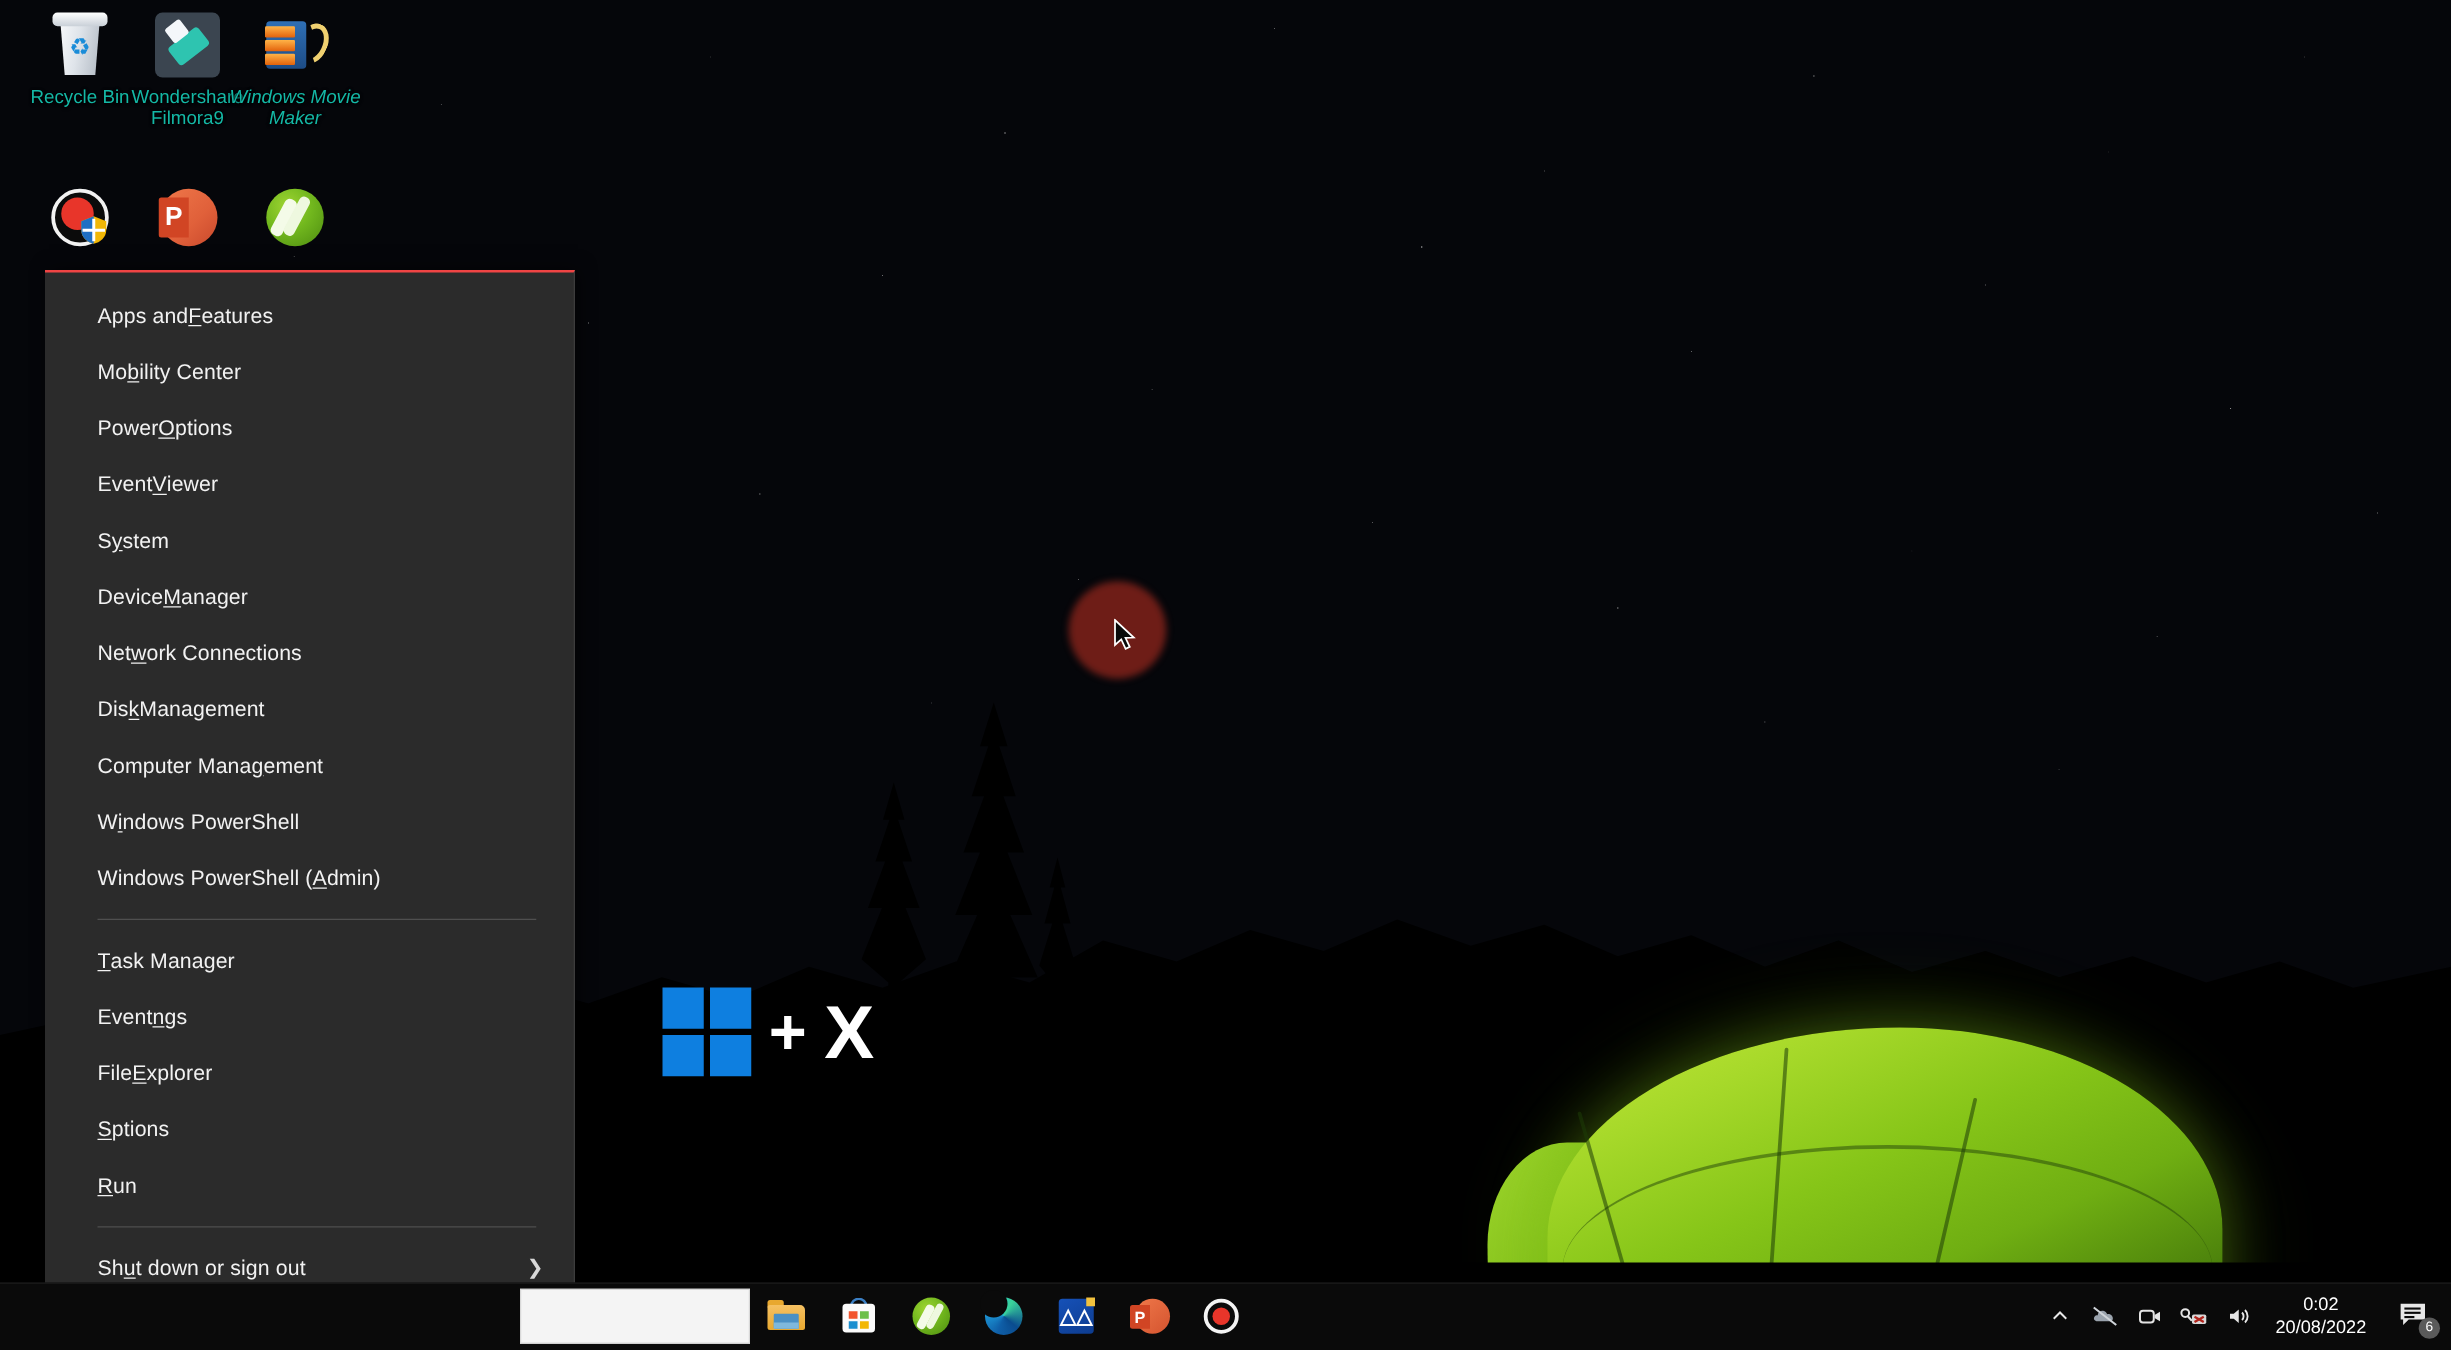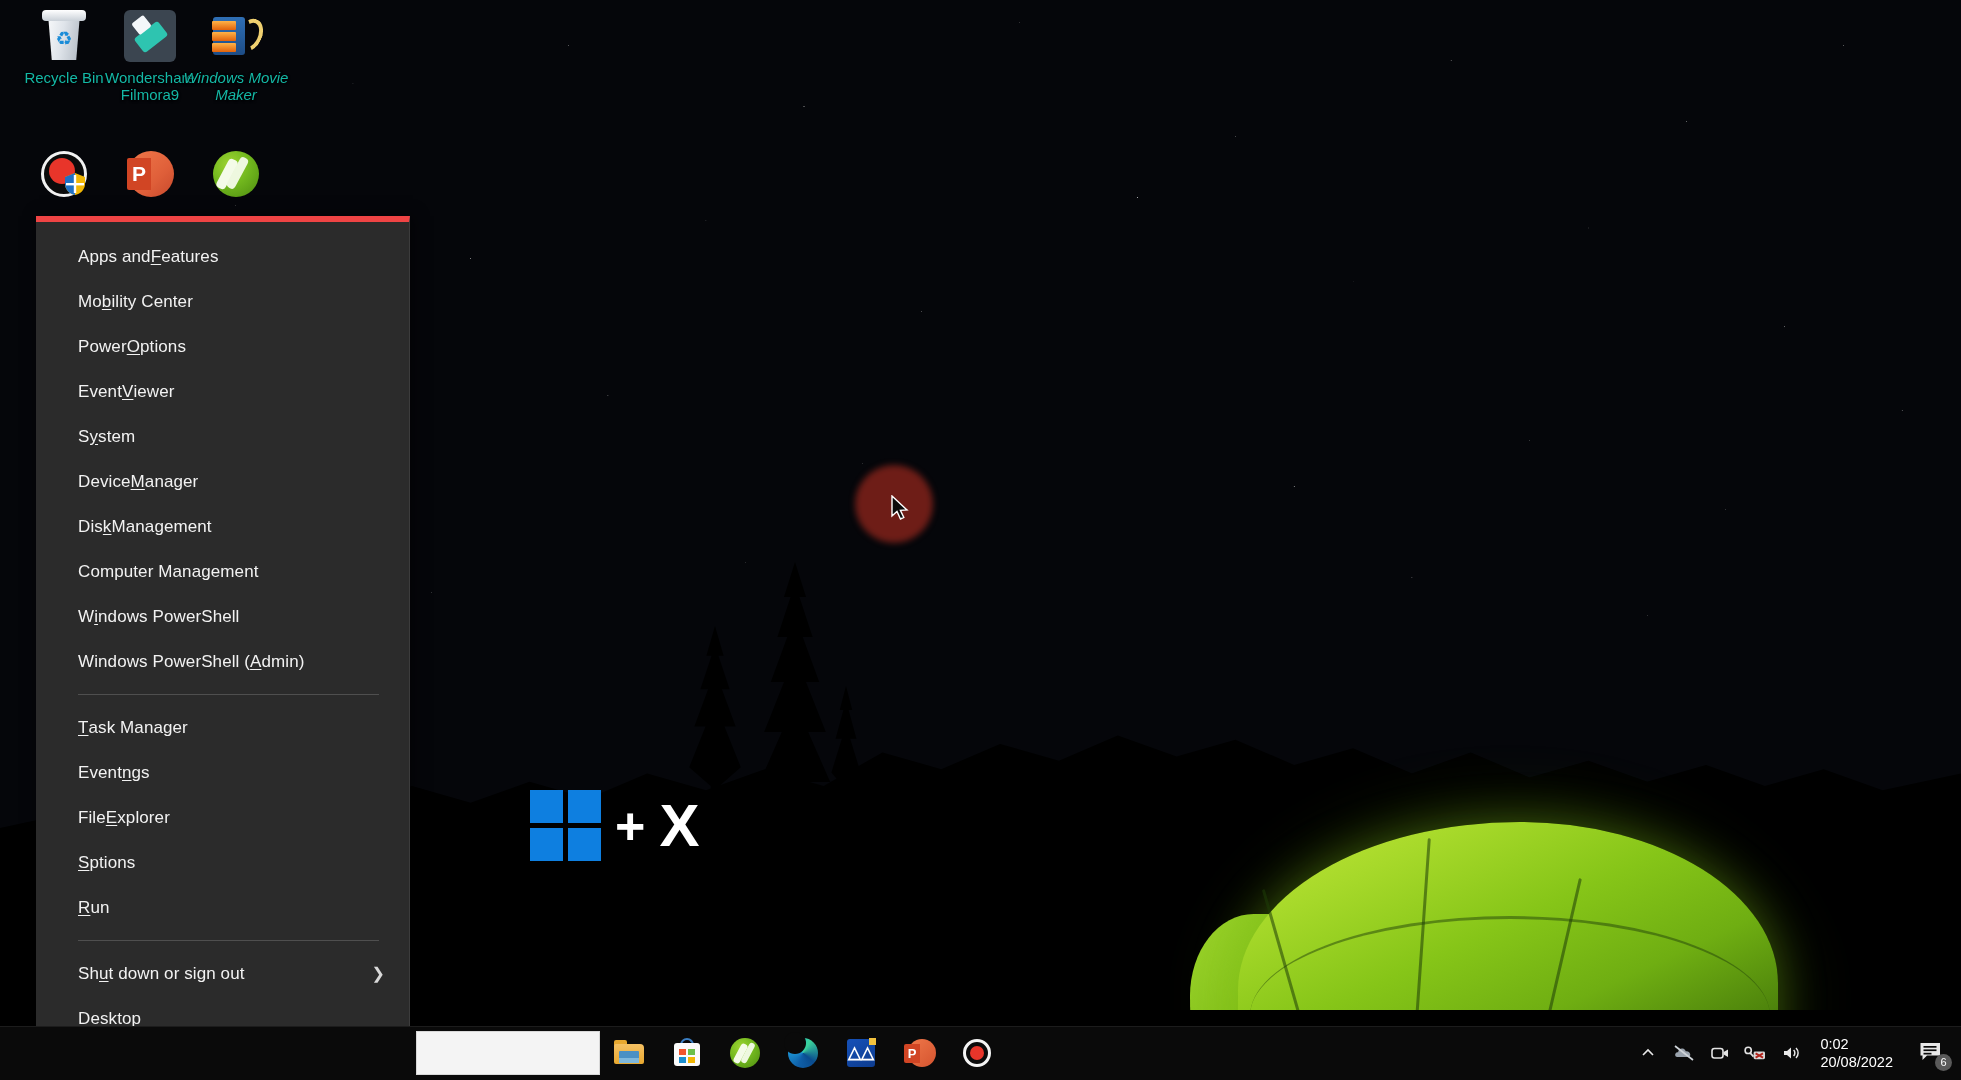--- a/index.html
+++ b/index.html
@@ -261,23 +261,23 @@
 
   
   #click-highlight {
     position:absolute; left:855px; top:465px; width:78px; height:78px;
     border-radius:50%; background:rgba(196,50,34,.55); filter:blur(3px);
   }
   #cursor { position:absolute; left:890px; top:495px; width:20px; height:28px; }
 
   
   #winx-menu {
-    position:absolute; left:36px; top:216px; width:374px; height:864px;
+    position:absolute; left:36px; top:216px; width:424px; height:864px;
     background:#2b2b2b;
-    border-top:6px solid #ef4444;
+    border-top:2px solid #ef4444;
     border-right:1px solid #3c3c3c;
     box-shadow:3px 0 14px rgba(0,0,0,.55);
     padding-top:12px; overflow:hidden;
   }
   .menu-item {
     height:45px; display:flex; align-items:center;
     padding-left:42px; padding-right:16px;
     color:#f2f2f2; font-size:17px; letter-spacing:.1px;
     cursor:default; user-select:none; position:relative;
   }
@@ -351,21 +351,21 @@
   #tray {
     margin-left:auto; display:flex; align-items:center; height:54px;
     padding-right:4px;
   }
   .tray-icon {
     width:36px; height:54px; display:flex; align-items:center;
     justify-content:center; color:#e8e8e8; cursor:default;
   }
   #clock {
     padding:0 12px 0 10px; color:#fff; font-size:14.5px; line-height:18px;
-    text-align:left; cursor:default; user-select:none;
+    text-align:center; cursor:default; user-select:none;
   }
   #notif {
     width:52px; height:54px; display:flex; align-items:center;
     justify-content:center; position:relative; cursor:default;
   }
   .notif-badge {
     position:absolute; right:5px; bottom:9px; width:17px; height:17px;
     border-radius:50%; background:#5a5a5a; color:#fff;
     font-size:11px; line-height:17px; text-align:center;
   }
@@ -501,20 +501,25 @@
       <span>S</span>
         <span class="acc">y</span>
         <span>stem</span>
     </div>
     <div class="menu-item">
       <span>Device </span>
         <span class="acc">M</span>
         <span>anager</span>
     </div>
     <div class="menu-item">
+      <span>Net</span>
+        <span class="acc">w</span>
+        <span>ork Connections</span>
+    </div>
+    <div class="menu-item">
       <span>Dis</span>
         <span class="acc">k</span>
         <span> Management</span>
     </div>
     <div class="menu-item">
       <span>Computer Mana</span>
         <span class="acc">g</span>
         <span>ement</span>
     </div>
     <div class="menu-item">

